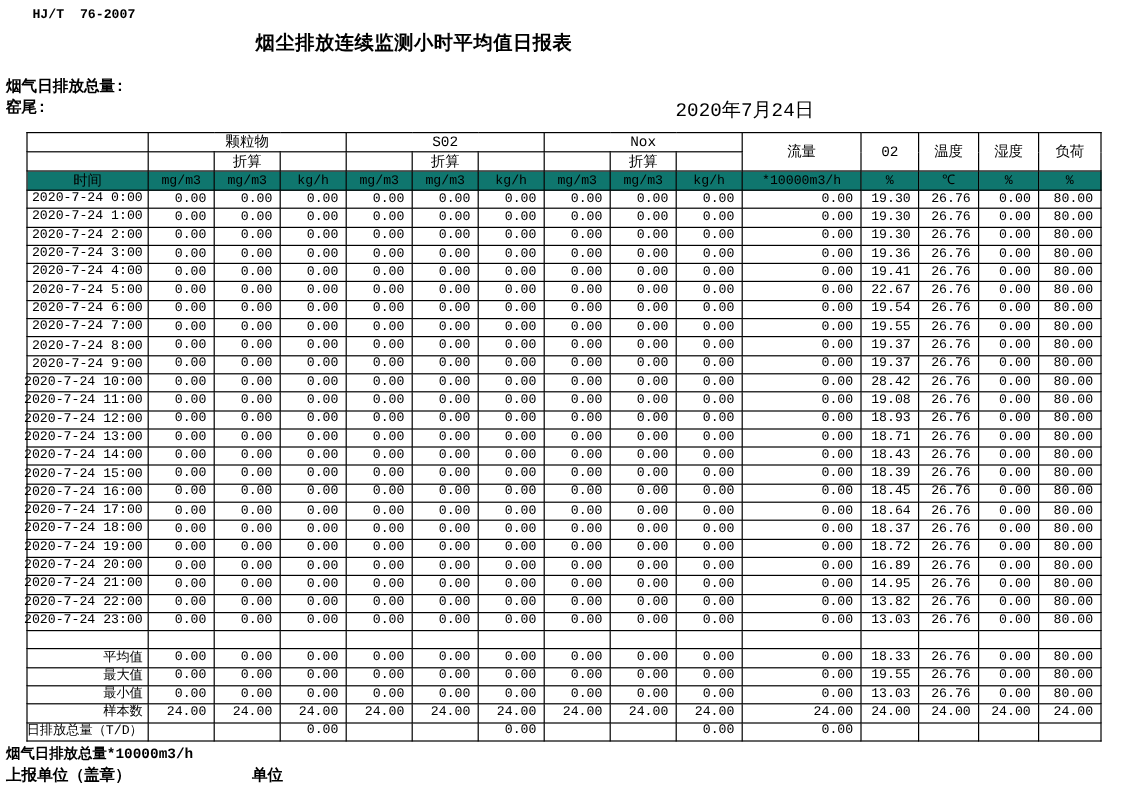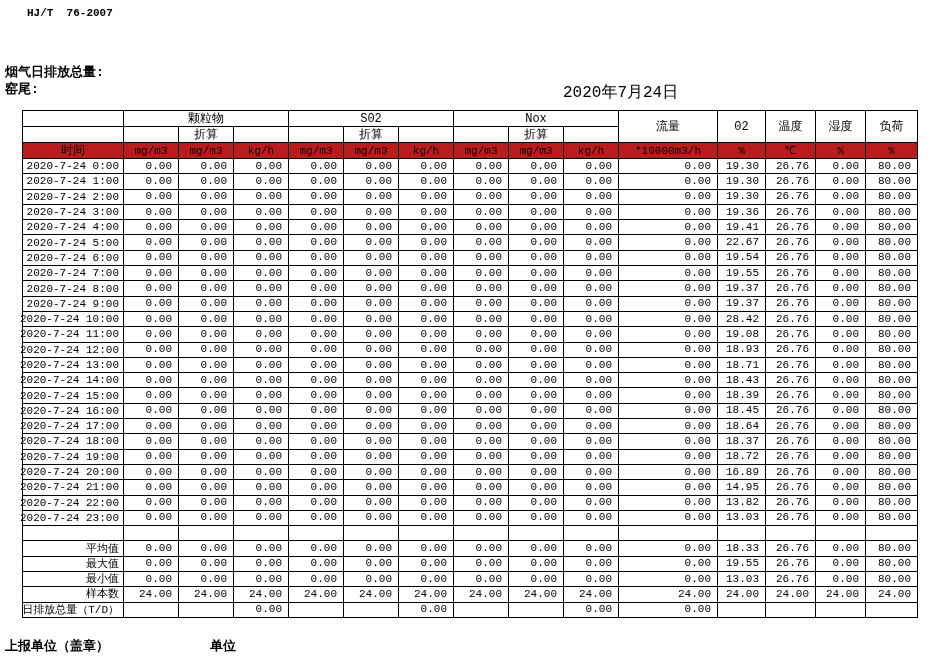--- a/index.html
+++ b/index.html
@@ -11,33 +11,34 @@
   #company{left:5px;top:63px;font-weight:bold;font-size:13px;}
   #loc{left:5px;top:80px;font-weight:bold;font-size:13px;}
   #date{left:563px;top:82px;font-size:16px;}
   #note{left:5px;top:620px;font-weight:bold;font-size:12px;}
   #report-unit{left:5px;top:637px;font-weight:bold;font-size:13px;}
   #unit{left:210px;top:637px;font-weight:bold;font-size:13px;}
 
   table#report-table{position:absolute;left:22px;top:110px;border-collapse:collapse;table-layout:fixed;}
   #report-table td{border:1px solid #000;font-size:11px;overflow:visible;padding:0;}
   #report-table thead td{text-align:center;font-size:12px;height:15px;line-height:14px;}
-  #report-table tr.green td{background:#b91c1c;font-size:11px;height:15px;}
+  #report-table tr.green td{background:#0f766e;font-size:11px;height:15px;}
   #report-table tbody td{height:14.3px;line-height:13px;}
   #report-table tbody td.v{text-align:right;padding-right:6px;white-space:nowrap;}
   #report-table td.t{position:relative;text-align:center;}
   #report-table td.t span{position:absolute;right:4px;top:50%;transform:translateY(-50%);
                           white-space:nowrap;font-size:11px;}
 </style>
 </head>
 <body>
 
 <div class="page">
 
   <div class="abs" id="std">HJ/T  76-2007</div>
+  <div class="abs" id="title">烟尘排放连续监测小时平均值日报表</div>
   <div class="abs" id="company">烟气日排放总量:</div>
   <div class="abs" id="loc">窑尾:</div>
   <div class="abs" id="date">2020年7月24日</div>
 
   <table id="report-table">
     <colgroup>
       <col style="width:101px">
       <col style="width:55px">
         <col style="width:55px">
         <col style="width:55px">
@@ -662,16 +663,17 @@
           <td class="v">0.00</td>
           <td class="v">0.00</td>
           <td class="v"></td>
           <td class="v"></td>
           <td class="v"></td>
           <td class="v"></td>
         </tr>
       </tbody>
   </table>
 
+  <div class="abs" id="note">烟气日排放总量*10000m3/h</div>
   <div class="abs" id="report-unit">上报单位（盖章）</div>
   <div class="abs" id="unit">单位</div>
 
 </div>
 
 </body></html>

